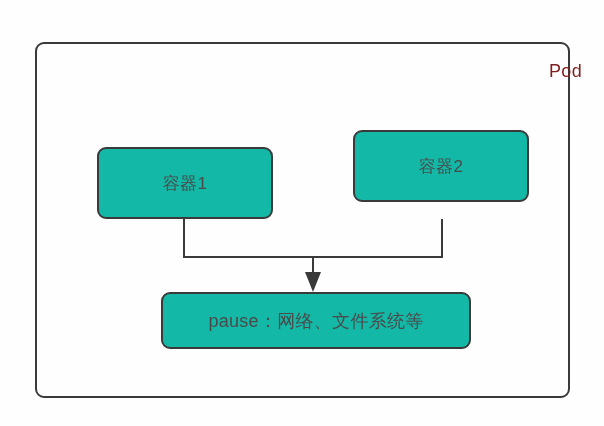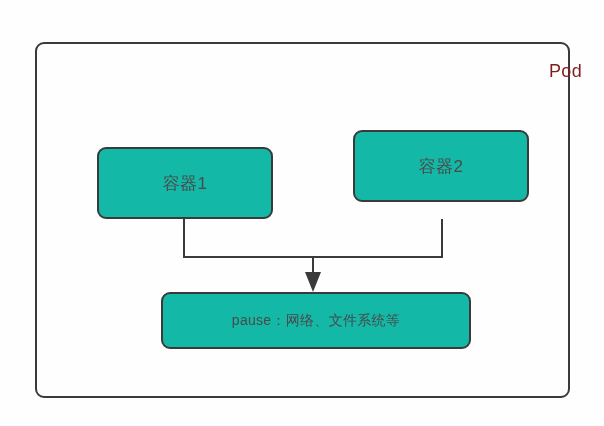--- a/index.html
+++ b/index.html
@@ -77,21 +77,21 @@
   }
 
   
   #pause-box {
     left: 161px;
     top: 292px;
     width: 310px;
     height: 57px;
   }
   #pause-box .node-label {
-    font-size: 14px;
+    font-size: 18px;
     color: #4a4a4a;
   }
 
   
   .edge-svg {
     position: absolute;
     left: 0;
     top: 0;
     width: 604px;
     height: 426px;

